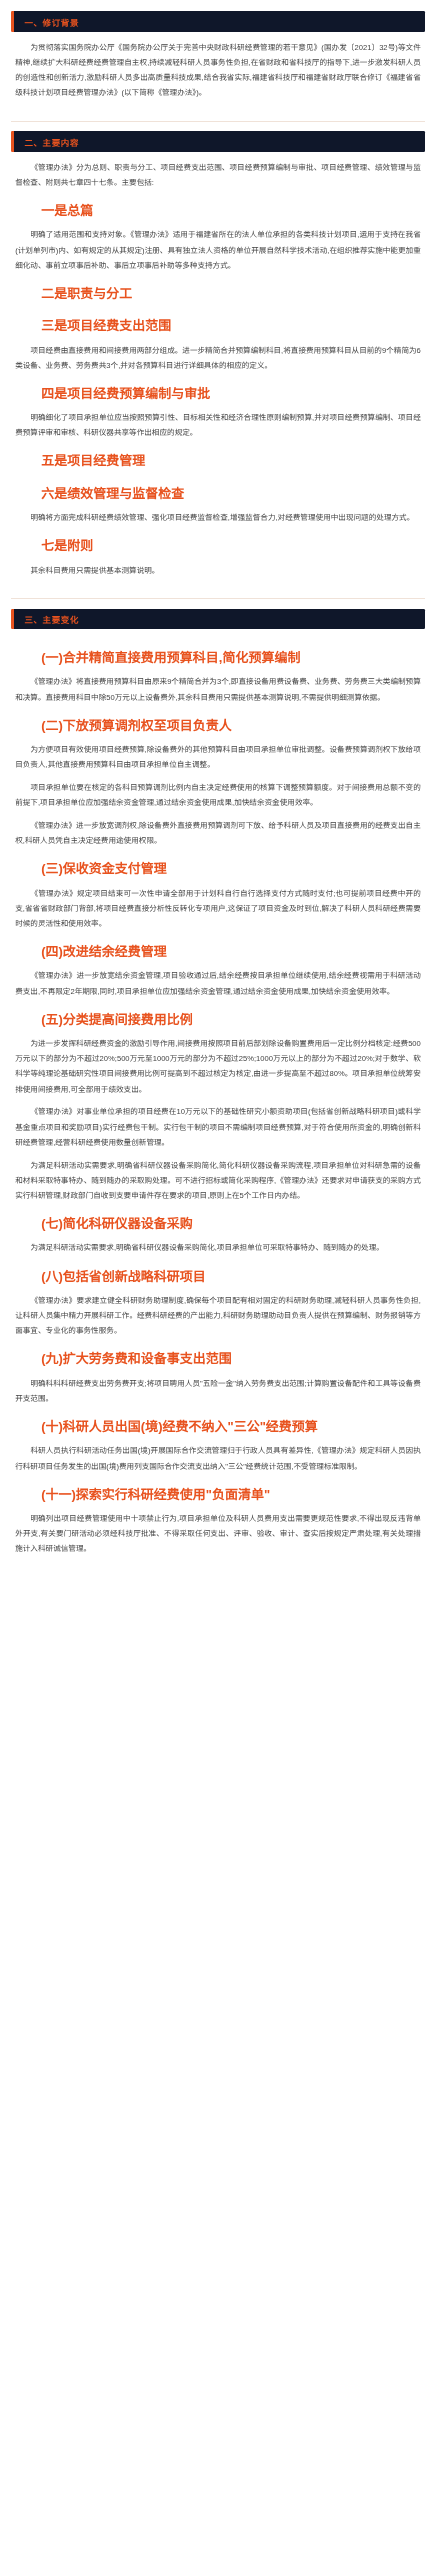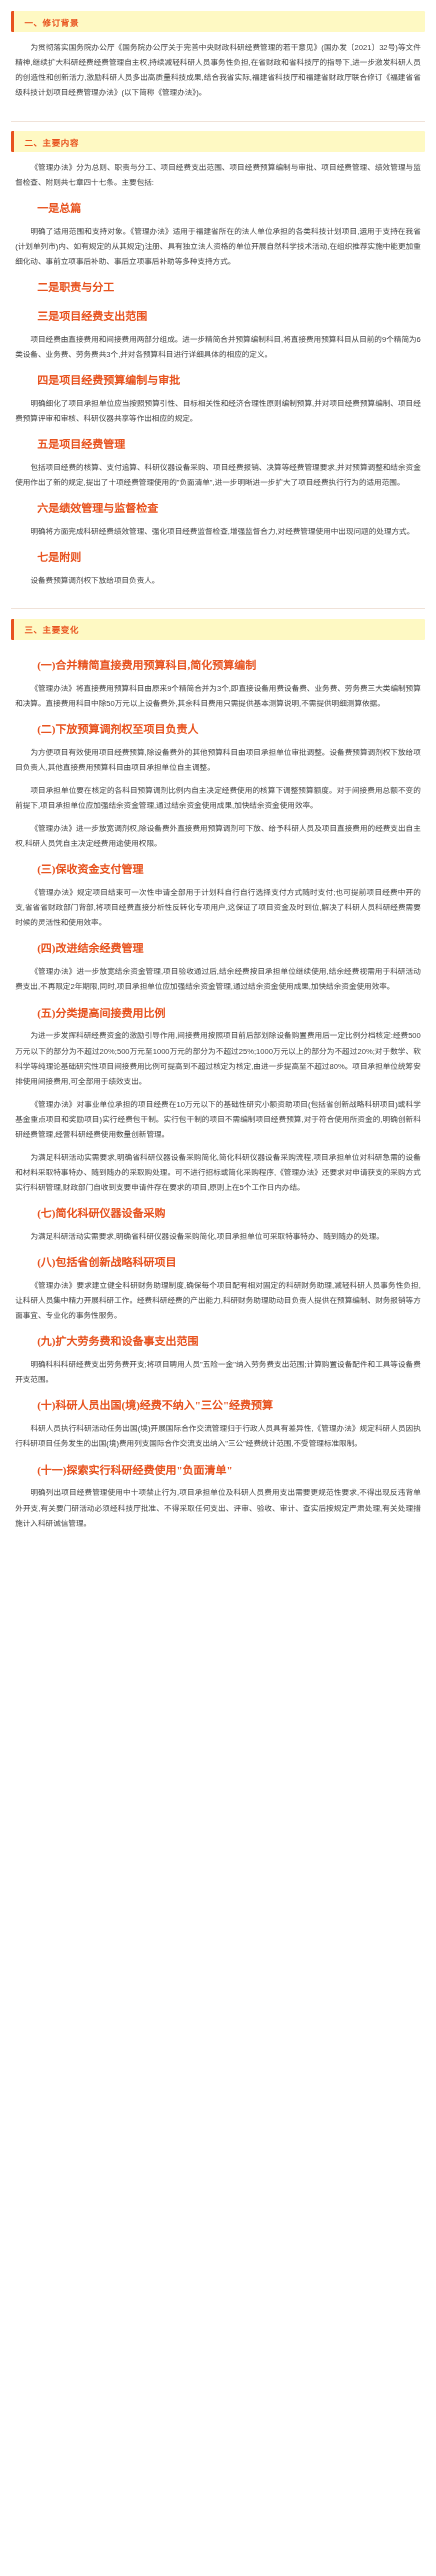--- a/index.html
+++ b/index.html
@@ -16,21 +16,21 @@
     box-sizing:border-box;
     padding:8.9px 11.4px 19px 11.4px;
     background:#ffffff;
   }
 
   
   .sec-head{
     position:relative;
     margin:10px 0 6.3px 0;
     padding:4.4px 6.3px 4.4px 10px;
-    background:#fef9c3;
+    background:#0f172a;
     border-left:3.2px solid #e8531f;
     font-size:8.5px;
     font-weight:bold;
     color:#e8531f;
     letter-spacing:0.6px;
     border-radius:1.3px;
   }
   .sec-head:first-child{margin-top:2.5px;}
 
   .sec-body{
@@ -41,26 +41,25 @@
     margin:0 0 7.6px 0;
     font-size:7.6px;
     line-height:2.0;
     text-align:justify;
     text-indent:2em;
     color:#444444;
   }
 
   .sub-title{
     margin:8.9px 0 5px 0;
-    font-size:11px;
+    font-size:13px;
     font-weight:bold;
     color:#e8531f;
     line-height:1.8;
     text-indent:2em;
-    font-family:Liberation Serif, serif;
   }
 
   .divider{
     height:0.6px;
     background:#f0e2d8;
     margin:8.9px 0 0 0;
     border:0;
   }
 </style>
 </head>
@@ -77,25 +76,24 @@
       <div class="sec-body">
         <p class="para">《管理办法》分为总则、职责与分工、项目经费支出范围、项目经费预算编制与审批、项目经费管理、绩效管理与监督检查、附则共七章四十七条。主要包括:</p>
         <p class="sub-title">一是总篇</p>
         <p class="para">明确了适用范围和支持对象。《管理办法》适用于福建省所在的法人单位承担的各类科技计划项目,运用于支持在我省(计划单列市)内、如有规定的从其规定)注册、具有独立法人资格的单位开展自然科学技术活动,在组织推荐实施中能更加重细化动、事前立项事后补助、事后立项事后补助等多种支持方式。</p>
         <p class="sub-title">二是职责与分工</p>
         <p class="sub-title">三是项目经费支出范围</p>
         <p class="para">项目经费由直接费用和间接费用两部分组成。进一步精简合并预算编制科目,将直接费用预算科目从目前的9个精简为6类设备、业务费、劳务费共3个,并对各预算科目进行详细具体的相应的定义。</p>
         <p class="sub-title">四是项目经费预算编制与审批</p>
         <p class="para">明确细化了项目承担单位应当按照预算引性、目标相关性和经济合理性原则编制预算,并对项目经费预算编制、项目经费预算评审和审核、科研仪器共享等作出相应的规定。</p>
         <p class="sub-title">五是项目经费管理</p>
-        <p class="para">包括项目经费的核算、支付追算、科研仪器设备采购、项目经费报销、决算等经费管理要求,并对预算调整和结余资金使用作出了新的规定,提出了十项经费管理使用的"负面清单",进一步明晰进一步扩大了项目经费执行行为的适用范围。</p>
         <p class="sub-title">六是绩效管理与监督检查</p>
         <p class="para">明确将方面完成科研经费绩效管理、强化项目经费监督检查,增强监督合力,对经费管理使用中出现问题的处理方式。</p>
         <p class="sub-title">七是附则</p>
-        <p class="para">设备费预算调剂权下放给项目负责人。</p>
+        <p class="para">其余科目费用只需提供基本测算说明。</p>
       </div>
       <div class="divider"></div>
       <div class="sec-head">三、主要变化</div>
       <div class="sec-body">
         <p class="sub-title">(一)合并精简直接费用预算科目,简化预算编制</p>
         <p class="para">《管理办法》将直接费用预算科目由原来9个精简合并为3个,即直接设备用费设备费、业务费、劳务费三大类编制预算和决算。直接费用科目中除50万元以上设备费外,其余科目费用只需提供基本测算说明,不需提供明细测算依据。</p>
         <p class="sub-title">(二)下放预算调剂权至项目负责人</p>
         <p class="para">为方便项目有效使用项目经费预算,除设备费外的其他预算科目由项目承担单位审批调整。设备费预算调剂权下放给项目负责人,其他直接费用预算科目由项目承担单位自主调整。</p>
         <p class="para">项目承担单位要在核定的各科目预算调剂比例内自主决定经费使用的核算下调整预算额度。对于间接费用总额不变的前提下,项目承担单位应加强结余资金管理,通过结余资金使用成果,加快结余资金使用效率。</p>
         <p class="para">《管理办法》进一步放宽调剂权,除设备费外直接费用预算调剂可下放、给予科研人员及项目直接费用的经费支出自主权,科研人员凭自主决定经费用途使用权限。</p>

